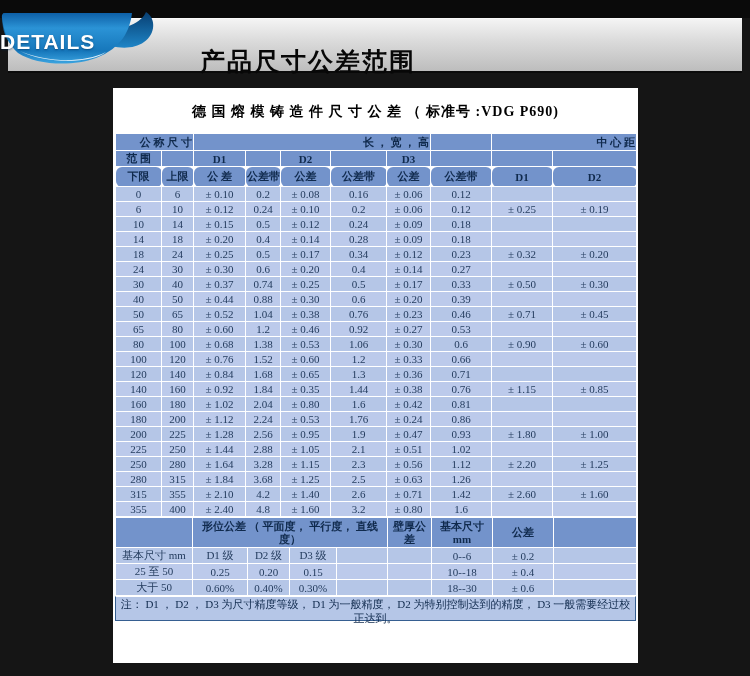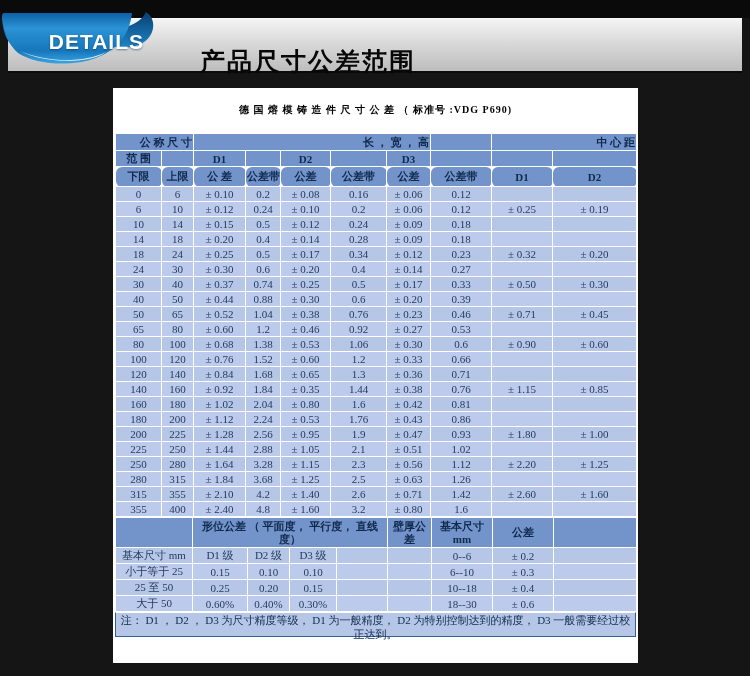--- a/index.html
+++ b/index.html
@@ -9,27 +9,27 @@
 
   .top-strip { position:absolute; left:0; top:0; width:750px; height:18px; background:#0a0a0a; }
   .header-bar { position:absolute; left:8px; top:18px; width:734px; height:55px;
     background:linear-gradient(180deg,#f4f4f4 0%,#dcdcdc 40%,#bdbdbd 100%);
     border-top:1px solid #fafafa; border-bottom:2px solid #0b0b0b; }
   .header-title { position:absolute; left:192px; top:26px; font-family:Liberation Serif, serif;
     font-weight:bold; font-size:25px; color:#070707; letter-spacing:2px; }
 
   .ribbon { position:absolute; left:0; top:10px; width:200px; height:66px; }
   .ribbon svg { display:block; }
-  .ribbon-label { position:absolute; left:0; top:20px; width:144px; text-align:right;
+  .ribbon-label { position:absolute; left:0; top:20px; width:144px; text-align:left;
     font-family:"Liberation Sans",sans-serif; font-weight:bold; font-size:21px; color:#ffffff;
     letter-spacing:1px; text-shadow:0 1px 2px rgba(0,40,80,.5); }
 
   .panel { position:absolute; left:113px; top:88px; width:525px; height:575px; background:#ffffff; }
   .doc-title { height:45px; padding-top:15px; text-align:center; font-weight:bold;
-    font-size:10px; color:#000; letter-spacing:1px; white-space:nowrap; }
+    font-size:14px; color:#000; letter-spacing:1px; white-space:nowrap; }
 
   table { border-collapse:collapse; table-layout:fixed; margin-left:2px; width:521px;
     border:1px solid #365f91; }
   td { border:1px solid #ffffff; background:#b5c6e7; font-size:11px; color:#243c5e;
     text-align:center; height:15px; padding:0 1px; overflow:hidden; white-space:nowrap; }
   thead td { background:#7393cb; color:#102a4d; font-weight:bold; }
   tbody tr:nth-child(even) td { background:#bccaeb; }
 
   #main-table thead tr:nth-child(1) td { height:17px;text-align:right; }
   #main-table thead tr:nth-child(2) td { height:16px; }
@@ -303,21 +303,21 @@
           <td></td>
           <td></td>
         </tr>
         <tr>
           <td>180</td>
           <td>200</td>
           <td>± 1.12</td>
           <td>2.24</td>
           <td>± 0.53</td>
           <td>1.76</td>
-          <td>± 0.43</td>
+          <td>± 0.24</td>
           <td>0.86</td>
           <td></td>
           <td></td>
         </tr>
         <tr>
           <td>200</td>
           <td>225</td>
           <td>± 1.28</td>
           <td>2.56</td>
           <td>± 0.95</td>
@@ -418,31 +418,20 @@
           <td>D1 级</td>
           <td>D2 级</td>
           <td>D3 级</td>
           <td></td>
           <td></td>
           <td>0--6</td>
           <td>± 0.2</td>
           <td></td>
         </tr>
         <tr>
-          <td>小于等于 25</td>
-          <td>0.15</td>
-          <td>0.10</td>
-          <td>0.10</td>
-          <td></td>
-          <td></td>
-          <td>6--10</td>
-          <td>± 0.3</td>
-          <td></td>
-        </tr>
-        <tr>
           <td>25 至 50</td>
           <td>0.25</td>
           <td>0.20</td>
           <td>0.15</td>
           <td></td>
           <td></td>
           <td>10--18</td>
           <td>± 0.4</td>
           <td></td>
         </tr>

